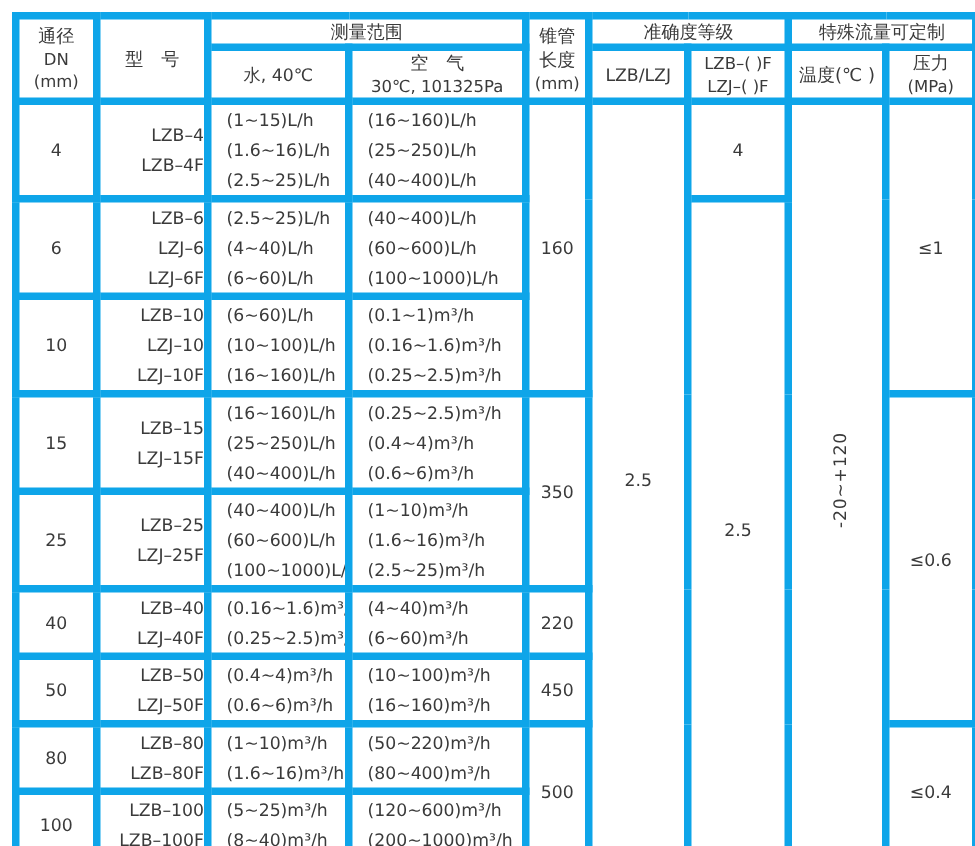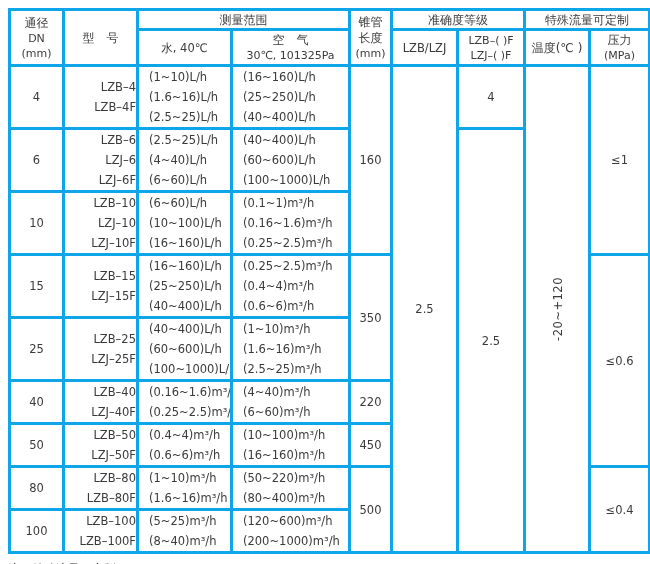--- a/index.html
+++ b/index.html
@@ -10,21 +10,21 @@
     font-family: "DejaVu Sans", "Liberation Sans", sans-serif;
     color: #3a3a3a;
   }
   .page { padding: 8px 0 0 8px; }
   table.spec {
     border-collapse: collapse;
     table-layout: fixed;
     width: 640px;
   }
   td {
-    border: 3px solid #0ea5e9;
+    border: 5px solid #0ea5e9;
     padding: 0;
     font-size: 11.5px;
     text-align: center;
     vertical-align: middle;
     line-height: 20px;
     overflow: hidden;
   }
   td.l { text-align: left; padding-left: 10px; }
   td.model { text-align: right; padding-left: 12px; }
   .hline { line-height: 16px; font-size: 12px; }
@@ -94,21 +94,21 @@
       </td>
     </tr>
 
     <tr style="height:63px">
       <td>4</td>
       <td class="model">
         <div class="range-line">LZB–4</div>
         <div class="range-line">LZB–4F</div>
       </td>
       <td class="l">
-        <div class="range-line">(1~10)L/h</div>
+        <div class="range-line">(1~15)L/h</div>
         <div class="range-line">(1.6~16)L/h</div>
         <div class="range-line">(2.5~25)L/h</div>
       </td>
       <td class="l">
         <div class="range-line">(16~160)L/h</div>
         <div class="range-line">(25~250)L/h</div>
         <div class="range-line">(40~400)L/h</div>
       </td>
       <td rowspan="3">160</td>
       <td rowspan="9">2.5</td>

